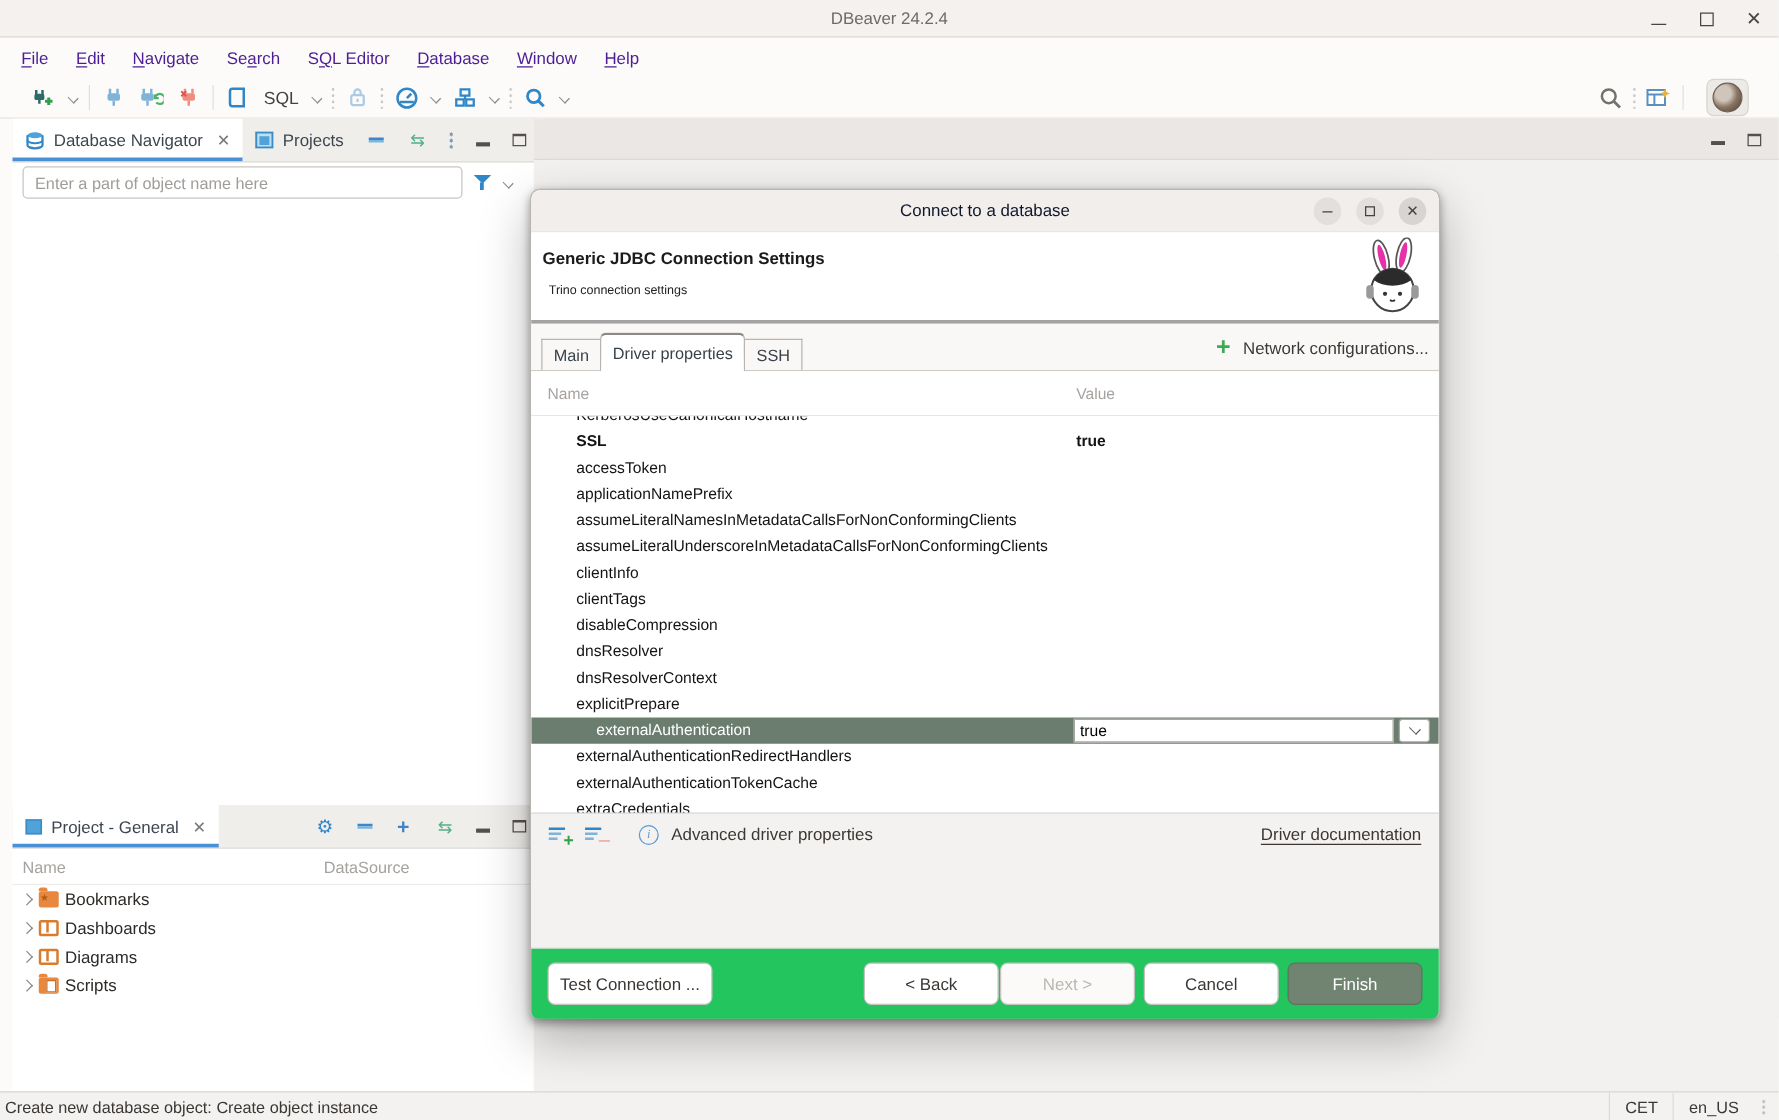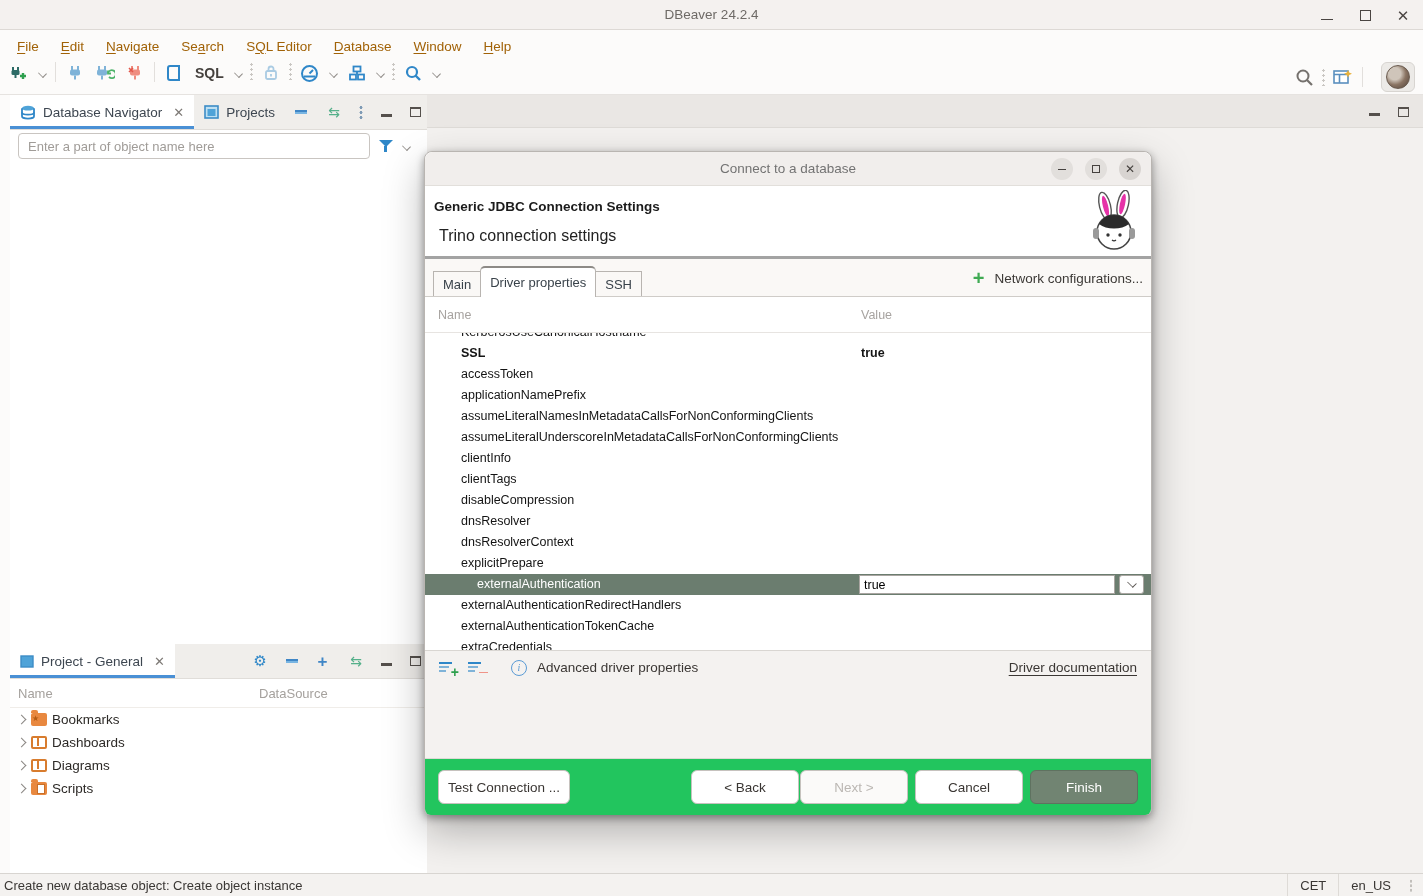--- a/index.html
+++ b/index.html
@@ -11,25 +11,25 @@
   .titlebar { position:absolute; left:0; top:0; width:1423px; height:30px; background:#f4f1ef; border-bottom:1px solid #ddd9d5; display:flex; align-items:center; justify-content:center; }
   .titlebar .title { color:#6e6a66; font-size:13.5px; }
   .win-controls { position:absolute; right:12px; top:0; height:30px; display:flex; align-items:center; gap:22px; color:#4a4542; }
   .wc { width:16px; height:16px; display:flex; align-items:center; justify-content:center; cursor:default; }
   .wc-min { border-bottom:1.6px solid #4a4542; height:9px; width:12px; }
   .wc-max { width:11px; height:11px; border:1.6px solid #4a4542; }
   .wc-close { font-size:15px; line-height:1; }
 
   
   .menubar { position:absolute; left:0; top:31px; width:1423px; height:31px; background:#fcfbfa; display:flex; align-items:center; padding-left:6px; }
-  .menu-item { padding:0 11px; color:#a16207; font-size:13.5px; }
+  .menu-item { padding:0 11px; color:#4c1d95; font-size:13.5px; }
   .menu-item .ak { text-decoration:underline; text-underline-offset:2px; }
 
   
-  .toolbar { position:absolute; left:0; top:62px; width:1423px; height:33px; background:#fcfbfa; border-bottom:1px solid #e6e3e0; display:flex; align-items:flex-start; padding:0 8px;font-weight:bold; }
+  .toolbar { position:absolute; left:0; top:62px; width:1423px; height:33px; background:#fcfbfa; border-bottom:1px solid #e6e3e0; display:flex; align-items:center; padding:0 24px; }
   .tgroup { display:flex; align-items:center; gap:8px; }
   .tsep { width:1px; height:20px; background:#e2dfdc; margin:0 8px; }
   .tdots { width:3px; height:18px; margin:0 7px; background-image:radial-gradient(circle, #c9c6c2 1px, transparent 1.2px); background-size:3px 5px; background-repeat:repeat-y; }
   .chev { width:9px; height:9px; display:inline-block; position:relative; }
   .chev::after { content:""; position:absolute; left:1px; top:1px; width:6px; height:6px; border-right:1.6px solid #8f8b87; border-bottom:1.6px solid #8f8b87; transform:rotate(45deg) scale(1,0.8); }
   .ticon { display:flex; align-items:center; justify-content:center; width:22px; height:22px; }
   .sql-label { font-size:14px; color:#45413d; margin:0 2px 0 2px; }
   .toolbar-right { margin-left:auto; display:flex; align-items:center; }
   .avatar-wrap { width:34px; height:30px; border:1px solid #d8d5d1; border-radius:6px; background:#eceae7; display:flex; align-items:center; justify-content:center; margin-left:10px; }
   .avatar { width:24px; height:24px; border-radius:50%; background:radial-gradient(circle at 35% 35%, #cfc5ba 0 30%, #8a7463 55%, #4e4037 100%); border:1px solid #6b5c50; }
@@ -78,30 +78,30 @@
 
   
   .statusbar { position:absolute; left:0; top:873px; width:1423px; height:23px; background:#f4f2f0; border-top:1px solid #d8d5d1; display:flex; align-items:center; font-size:13px; color:#3a3734; padding:0 4px; }
   .sb-right { margin-left:auto; display:flex; align-items:center; height:100%; }
   .sb-cell { padding:0 12px; display:flex; align-items:center; height:100%; border-left:1px solid #dedbd7; }
   .sb-grip { width:4px; height:13px; margin:0 6px; background-image:radial-gradient(circle,#c2bfbb 1.2px,transparent 1.4px); background-size:4px 4.5px; background-repeat:repeat-y; }
 
   
   .dialog { position:absolute; left:424px; top:151px; width:728px; height:664px; background:#ffffff; border:1px solid #b9b5b1; border-radius:8px 8px 6px 6px; box-shadow:0 3px 8px rgba(0,0,0,.38), 0 16px 40px rgba(0,0,0,.28); }
   .dlg-titlebar { height:34px; background:#f1eeec; border-bottom:1px solid #e2dfdb; border-radius:8px 8px 0 0; display:flex; align-items:center; justify-content:center; position:relative; }
-  .dlg-title { color:#737373; font-size:13.5px; }
+  .dlg-title { color:#0f172a; font-size:13.5px; }
   .dlg-controls { position:absolute; right:10px; top:6px; display:flex; gap:12px; }
   .dc { width:22px; height:22px; border-radius:50%; background:#e2dfdc; color:#45413e; display:flex; align-items:center; justify-content:center; font-size:12px; }
   .dc .mini { width:8px; border-top:1.5px solid #45413e; display:block; }
   .dc .maxi { width:8px; height:8px; border:1.4px solid #45413e; display:block; }
   .dc-close { background:#d8d4d1; }
 
   .dlg-header { height:73px; background:#fff; border-bottom:3px solid #a3a3a3; position:relative; }
   .dlg-heading { position:absolute; left:9px; top:13px; font-weight:bold; font-size:13.5px; color:#1b1b1b; }
-  .dlg-subheading { position:absolute; left:14px; top:41px; font-size:16px; color:#222; }
+  .dlg-subheading { position:absolute; left:14px; top:41px; font-size:10px; color:#222; }
   .trino-logo { position:absolute; right:14px; top:4px; }
 
   .dlg-tabbar { height:38px; background:#faf8f6; border-bottom:1px solid #cfccc8; position:relative; display:flex; align-items:flex-end; padding-left:8px; }
   .dtab { height:25px; display:flex; align-items:center; padding:0 9px; font-size:13px; color:#39424a; border:1px solid #b8b4b0; border-bottom:none; background:transparent; margin-right:-1px; position:relative; }
   .dtab.active { height:31px; background:#ffffff; border-top:2.5px solid #8d8a86; border-radius:5px 5px 0 0; z-index:2; margin-bottom:-1px; }
   .netcfg { position:absolute; right:8px; top:0; height:38px; display:flex; align-items:center; gap:10px; font-size:13.5px; color:#3c3936; }
   .plus-green { color:#3faa53; font-size:20px; font-weight:bold; line-height:1; }
 
   .dlg-colheads { height:36px; background:#fff; border-bottom:1px solid #e7e4e1; position:relative; color:#a7a3a0; font-size:12.5px; }
   .dlg-colheads .ch1 { position:absolute; left:13px; top:11px; }

